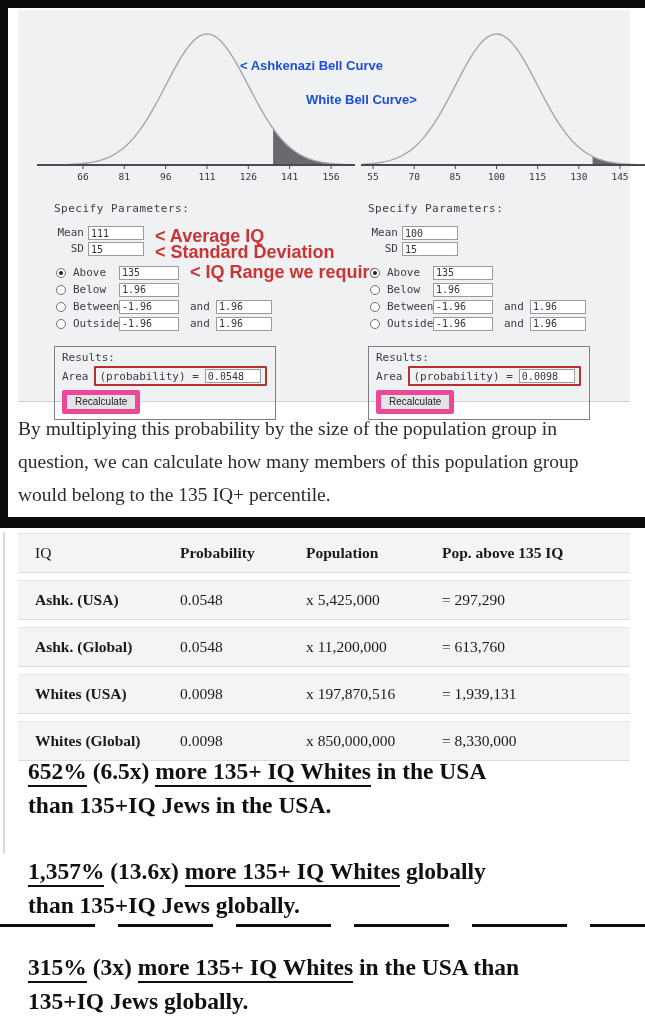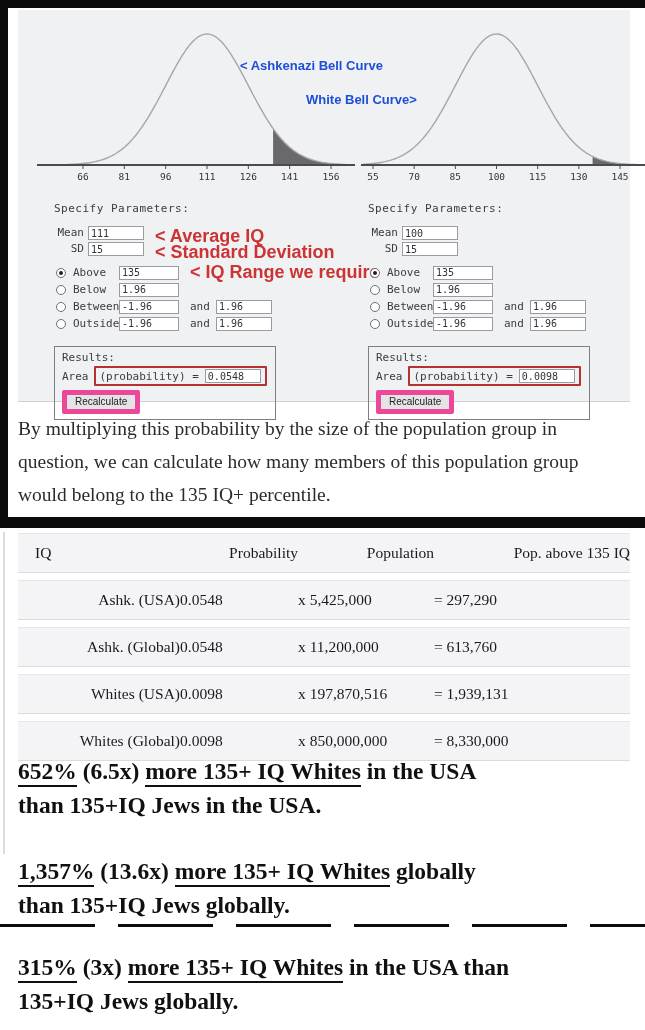--- a/index.html
+++ b/index.html
@@ -61,25 +61,25 @@
   .paragraph{position:absolute;left:18px;top:412px;width:600px;margin:0;
       font-family:"Liberation Serif","DejaVu Serif",serif;font-size:19.5px;
       line-height:33px;color:#2b2b2b;}
 
   
   .table{position:absolute;left:18px;top:533px;width:612px;}
   .trow{display:flex;align-items:center;height:38px;margin-bottom:7px;
         background:#f4f4f6;border-top:1px solid #e6e6e9;border-bottom:1px solid #dcdcdf;
         font-family:"Liberation Serif","DejaVu Serif",serif;font-size:15.5px;color:#1a1a1a;}
   .tc1{width:162px;padding-left:17px;box-sizing:border-box;}
-  .tc2{width:118px;} .tc3{width:136px;} .tc4{flex:1;}
-  .th-bold,.rowlabel{font-weight:normal;text-align:right;}
-
-  
-  .stmt{position:absolute;left:18px;width:600px;
+  .tc2{width:118px;} .tc3{width:136px;margin-left:8px;} .tc4{flex:1;}
+  .th-bold,.rowlabel{font-weight:bold;}
+
+  
+  .stmt{position:absolute;left:28px;width:600px;
         font-family:"Liberation Serif","DejaVu Serif",serif;font-weight:bold;
         font-size:23.5px;line-height:34px;color:#101010;}
   #stmt-0{top:754px;} #stmt-1{top:854px;} #stmt-2{top:950px;}
   .useg{border-bottom:2.5px solid #101010;padding-bottom:1px;}
 </style>
 </head>
 <body>
 
 <div class="page">
 

